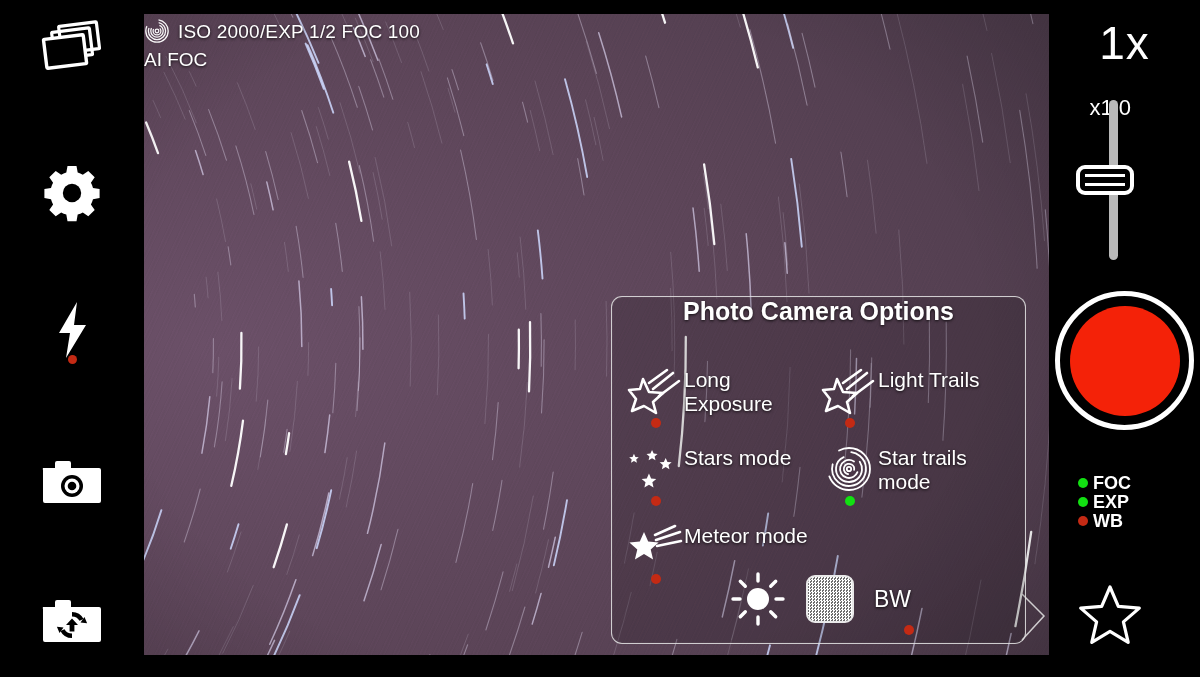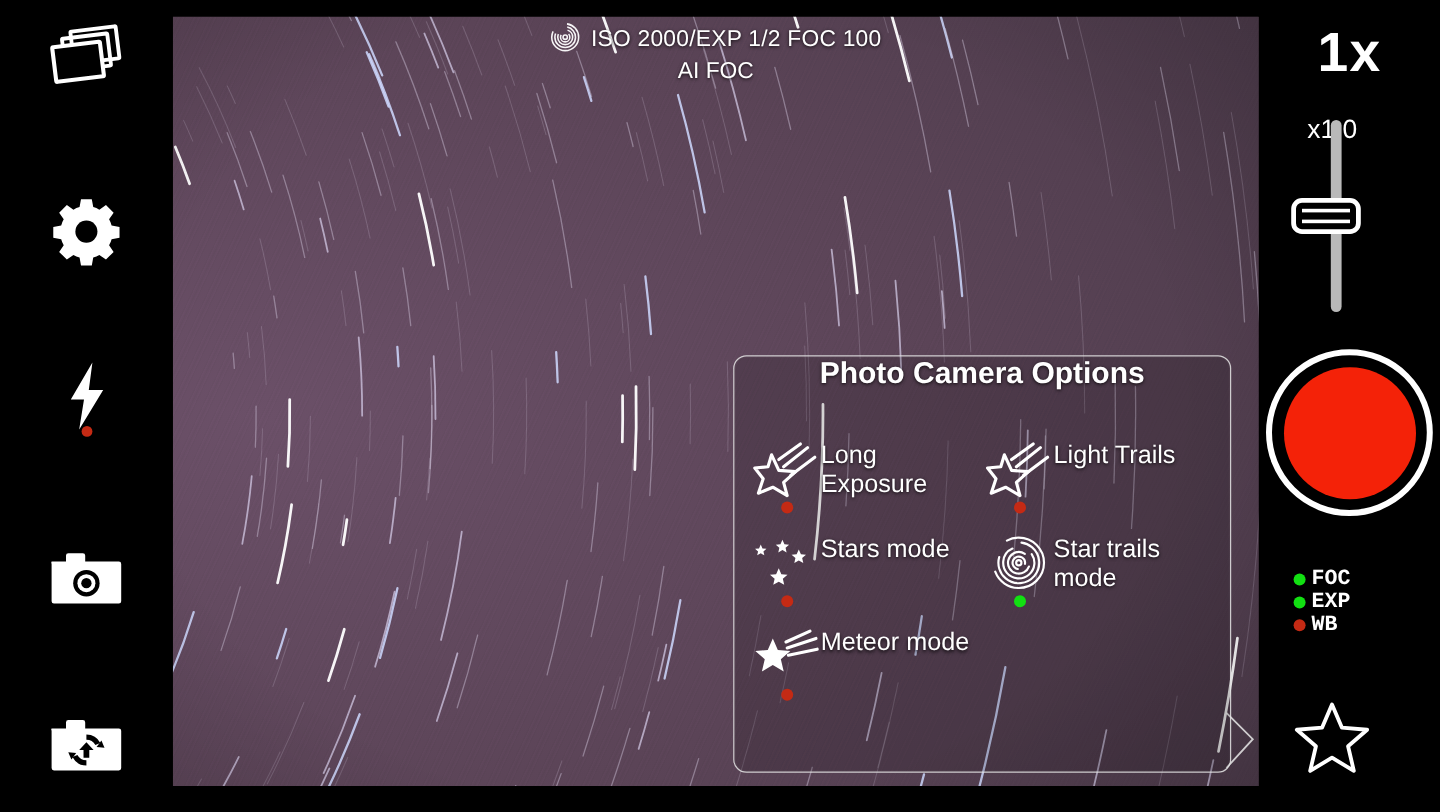--- a/index.html
+++ b/index.html
@@ -27,21 +27,21 @@
       repeating-linear-gradient(115deg, rgba(0,0,0,.06) 0 1px, transparent 1px 3px);
   }
   #vignette {
     position:absolute; inset:0;
     background:radial-gradient(ellipse 95% 105% at 45% 50%, rgba(0,0,0,0) 50%, rgba(0,0,0,.28) 100%);
   }
 
   
   #hud {
     position:absolute; left:144px; top:18px; width:905px;
-    text-align:center; pointer-events:none;
+    pointer-events:none;
   }
   #hud .line1 { font-size:19px; letter-spacing:.2px; text-shadow:0 1px 3px rgba(0,0,0,.85); }
   #hud .line2 { font-size:19px; margin-top:5px; text-shadow:0 1px 3px rgba(0,0,0,.85); }
   #hud-spiral { display:inline-block; vertical-align:-6px; margin-right:8px; }
 
   
   #left-bar {
     position:absolute; left:0; top:0; width:144px; height:677px;
     background:#000;
   }
@@ -50,21 +50,21 @@
     display:flex; align-items:center; justify-content:center;
   }
   .leddot { position:absolute; width:9px; height:9px; border-radius:50%; }
 
   
   #right-bar {
     position:absolute; left:1049px; top:0; width:151px; height:677px; background:#000;
   }
   #zoom-label {
     position:absolute; left:0; top:16px; width:151px; text-align:center;
-    font-size:46px; font-weight:700; letter-spacing:1px;
+    font-size:46px; font-weight:400; letter-spacing:1px;
   }
   #zoom-value {
     position:absolute; left:-8px; top:95px; width:90px; text-align:right;
     font-size:22px;
   }
   #zoom-slider-track {
     position:absolute; left:60px; top:100px; width:9px; height:160px;
     background:#b9b9b9; border-radius:5px;
   }
   #zoom-slider-thumb {
@@ -78,21 +78,21 @@
   #zoom-slider-thumb::after  { bottom:5px; }
 
   #shutter {
     position:absolute; left:1055px; top:291px; width:139px; height:139px; border-radius:50%;
     border:5px solid #fff; background:#000;
     display:flex; align-items:center; justify-content:center;
   }
   #shutter-inner { width:110px; height:110px; border-radius:50%; background:#f42208; }
 
   #status-leds { position:absolute; left:1078px; top:473px; }
-  .led-row { display:flex; align-items:center; height:19px;font-family:Liberation Mono, monospace; }
+  .led-row { display:flex; align-items:center; height:19px; }
   .led-row .dot { width:10px; height:10px; border-radius:50%; margin-right:5px; }
   .led-row .txt { font-size:18px; line-height:18px; font-weight:700; }
 
   #star-btn { position:absolute; left:1078px; top:584px; width:64px; height:62px; }
 
   
   #options {
     position:absolute; left:611px; top:296px; width:415px; height:348px;
     border:1.5px solid rgba(232,232,232,.85);
     border-radius:11px;
@@ -582,13 +582,33 @@
             <path d="M27,9 L47,0"></path>
           </g>
         </svg>
       </span>
       <span class="opt-label">Meteor mode</span>
       <span class="opt-dot" style="background: rgb(196, 42, 20);"></span>
     </div>
 
   </div>
 
+  <div id="bw-row">
+    <span>
+      <svg width="52" height="52" viewBox="0 0 52 52">
+        <circle cx="26" cy="26" r="11" fill="#fff"></circle>
+        <g stroke="#fff" stroke-width="3.4" stroke-linecap="round">
+          <path d="M26,1 v7"></path>
+            <path d="M26,44 v7"></path>
+          <path d="M1,26 h7"></path>
+            <path d="M44,26 h7"></path>
+          <path d="M8.3,8.3 l5,5"></path>
+            <path d="M38.7,38.7 l5,5"></path>
+          <path d="M43.7,8.3 l-5,5"></path>
+            <path d="M13.3,38.7 l-5,5"></path>
+        </g>
+      </svg>
+    </span>
+    <span id="bw-noise"></span>
+    <span id="bw-label">BW</span>
+    <span id="bw-dot" style="background: rgb(196, 42, 20);"></span>
+  </div>
 </div>
 
 </body></html>

